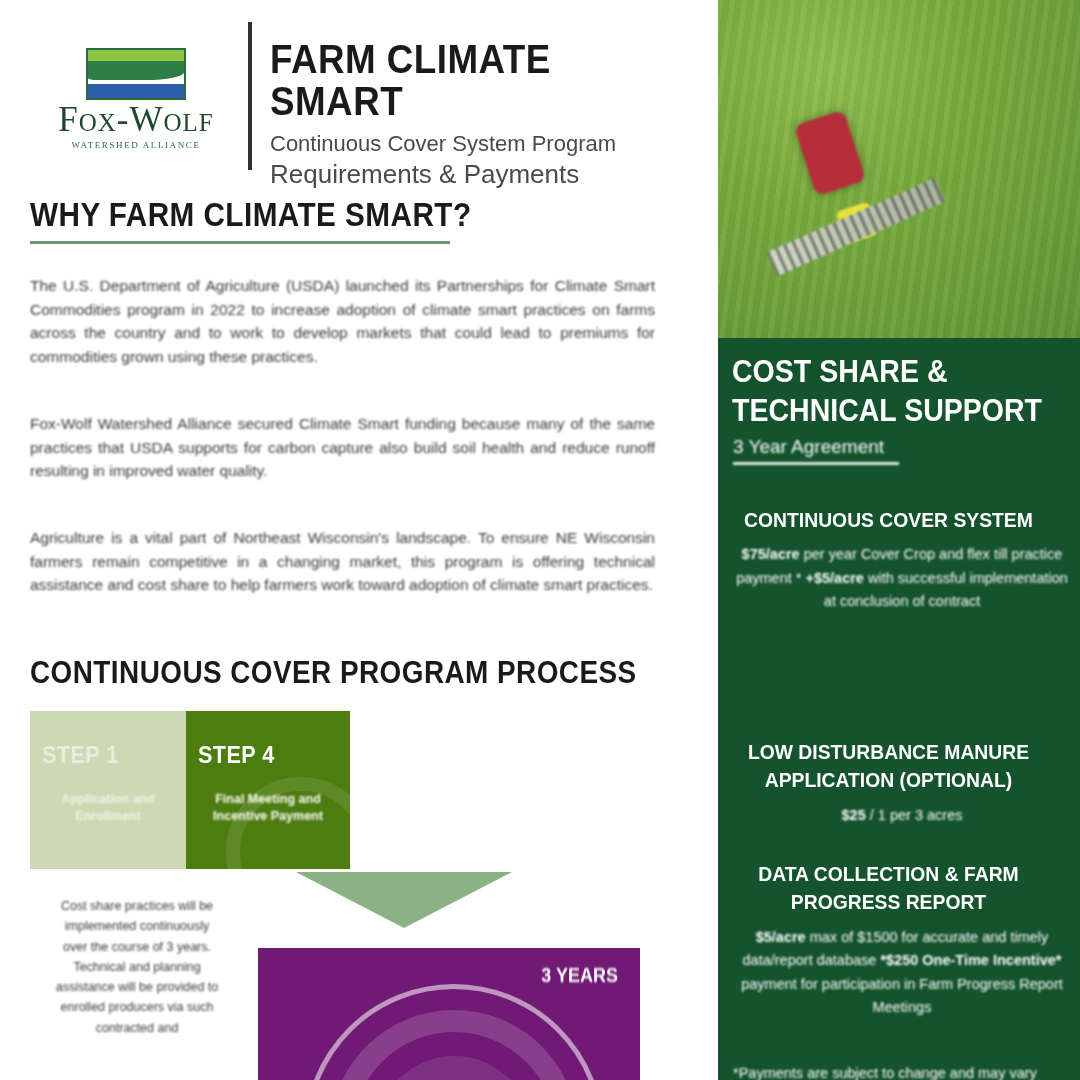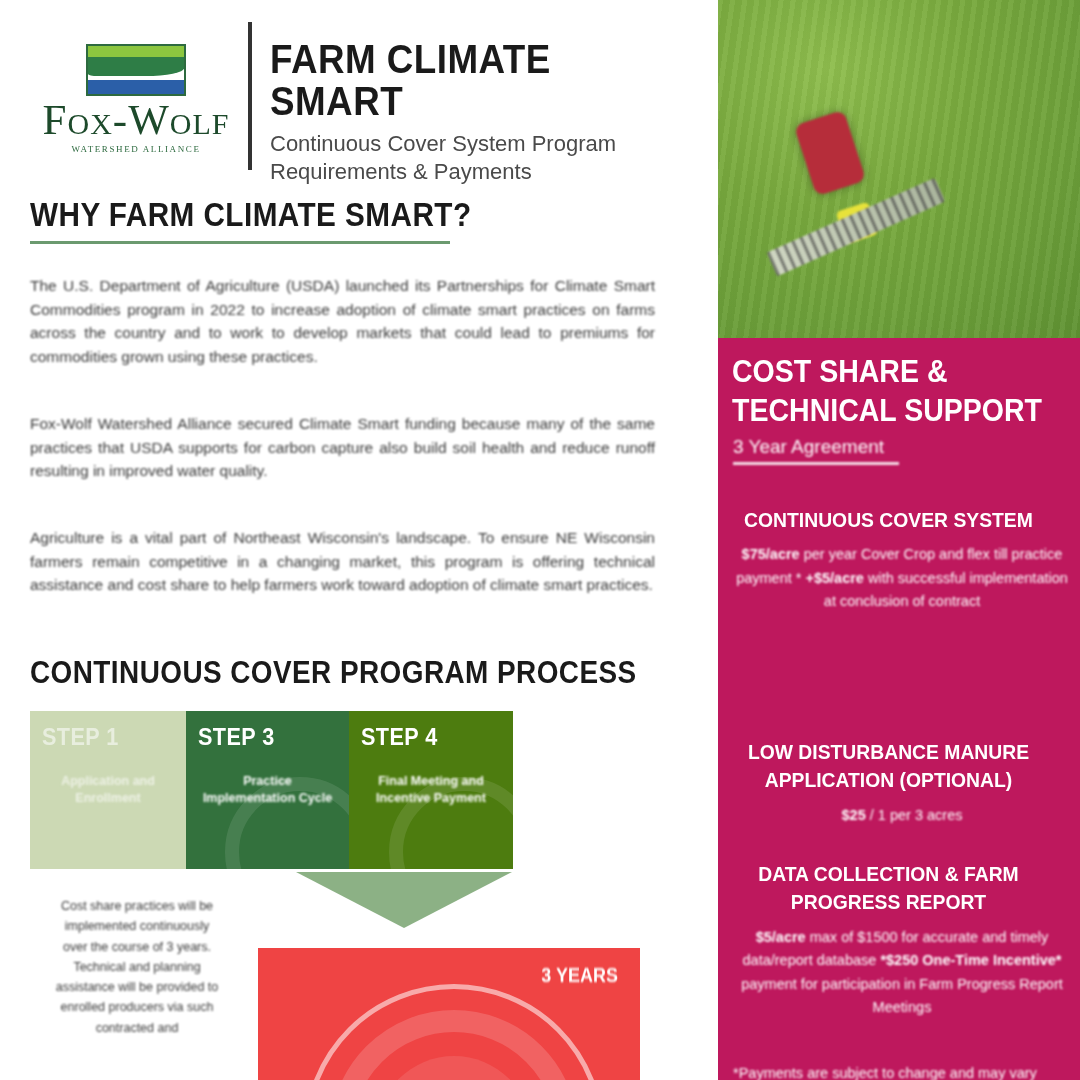--- a/index.html
+++ b/index.html
@@ -46,21 +46,21 @@
     position: relative;
     overflow: hidden;
     background: #ffffff;
     margin-bottom: 2px;
   }
   .logo-mark .sky { position:absolute; left:0; top:0; width:100%; height:38%; background:#8cc63f; }
   .logo-mark .hill { position:absolute; left:0; top:22%; width:100%; height:40%; background:#2e7d46; border-radius:0 0 40% 10%; }
   .logo-mark .water { position:absolute; left:0; bottom:0; width:100%; height:30%; background:#2b5fa8; }
   .logo-text {
     font-family: "Liberation Serif", serif;
-    font-size: 43px;
+    font-size: 35px;
     letter-spacing: 1px;
     color: #1d4a2b;
     font-variant: small-caps;
     line-height: 1;
     white-space: nowrap;
   }
   .logo-sub {
     font-family: "Liberation Serif", serif;
     font-size: 9px;
     letter-spacing: 1.6px;
@@ -88,21 +88,21 @@
     transform-origin: left center;
   }
   .title-sub1 {
     font-size: 22px;
     color: #4a4a4a;
     margin-top: 8px;
     line-height: 1.25;
     filter: blur(0.7px);
   }
   .title-sub2 {
-    font-size: 22px;
+    font-size: 26px;
     color: #4a4a4a;
     line-height: 1.25;
     filter: blur(0.7px);
   }
 
   
   .sec-head {
     font-family: "Liberation Sans Narrow", "Liberation Sans", sans-serif;
     font-weight: bold;
     color: #1a1a1a;
@@ -146,21 +146,21 @@
 
   
   .steps {
     position: absolute;
     left: 30px; top: 711px;
     width: 640px; height: 158px;
     display: flex;
   }
   .step {
     position: relative;
-    padding: 12px 12px 0 12px;
+    padding: 30px 12px 0 12px;
     overflow: hidden;
   }
   .step-num {
     font-family: "Liberation Sans Narrow", "Liberation Sans", sans-serif;
     font-weight: bold;
     font-size: 24px;
     letter-spacing: 0.5px;
     transform: scaleX(0.9);
     transform-origin: left center;
   }
@@ -214,21 +214,21 @@
     color: #3a3a3a;
     text-align: center;
     filter: blur(1.0px);
   }
 
   
   .circle-panel {
     position: absolute;
     left: 258px; top: 948px;
     width: 382px; height: 132px;
-    background: #ef4444;
+    background: #701a75;
     overflow: hidden;
   }
   .circle-panel .ring1 {
     position: absolute;
     left: 46px; top: 36px;
     width: 300px; height: 300px;
     border: 5px solid rgba(255,255,255,0.55);
     border-radius: 50%;
   }
   .circle-panel .ring2 {
@@ -254,21 +254,21 @@
     color: #ffffff;
     transform: scaleX(0.9);
     filter: blur(0.8px);
   }
 
   
   .right-col {
     position: absolute;
     left: 718px; top: 0;
     width: 362px; height: 1080px;
-    background: #be185d;
+    background: #14532d;
   }
   .photo {
     position: absolute;
     left: 0; top: 0;
     width: 362px; height: 338px;
     background:
       radial-gradient(circle at 30% 20%, #8fbe4e 0%, #79aa3e 38%, #6da03a 70%, #5f9233 100%);
     overflow: hidden;
     filter: blur(0.6px);
   }
@@ -408,25 +408,20 @@
     <div class="body-copy p2">Fox-Wolf Watershed Alliance secured Climate Smart funding because many of the same practices that USDA supports for carbon capture also build soil health and reduce runoff resulting in improved water quality.</div>
     <div class="body-copy p3">Agriculture is a vital part of Northeast Wisconsin's landscape. To ensure NE Wisconsin farmers remain competitive in a changing market, this program is offering technical assistance and cost share to help farmers work toward adoption of climate smart practices.</div>
 
     <div class="sec-head sec-head-process">CONTINUOUS COVER PROGRAM PROCESS</div>
 
     <div class="steps">
       <div class="step step1">
         <div class="step-num">STEP 1</div>
         <div class="step-desc">Application and Enrollment</div>
       </div>
-      <div class="step step3">
-        <div class="step-ghost"></div>
-        <div class="step-num">STEP 3</div>
-        <div class="step-desc">Practice Implementation Cycle</div>
-      </div>
       <div class="step step4">
         <div class="step-ghost"></div>
         <div class="step-num">STEP 4</div>
         <div class="step-desc">Final Meeting and Incentive Payment</div>
       </div>
     </div>
 
     <div class="arrow-down"></div>
 
     <div class="note">Cost share practices will be implemented continuously over the course of 3 years. Technical and planning assistance will be provided to enrolled producers via such contracted and</div>

